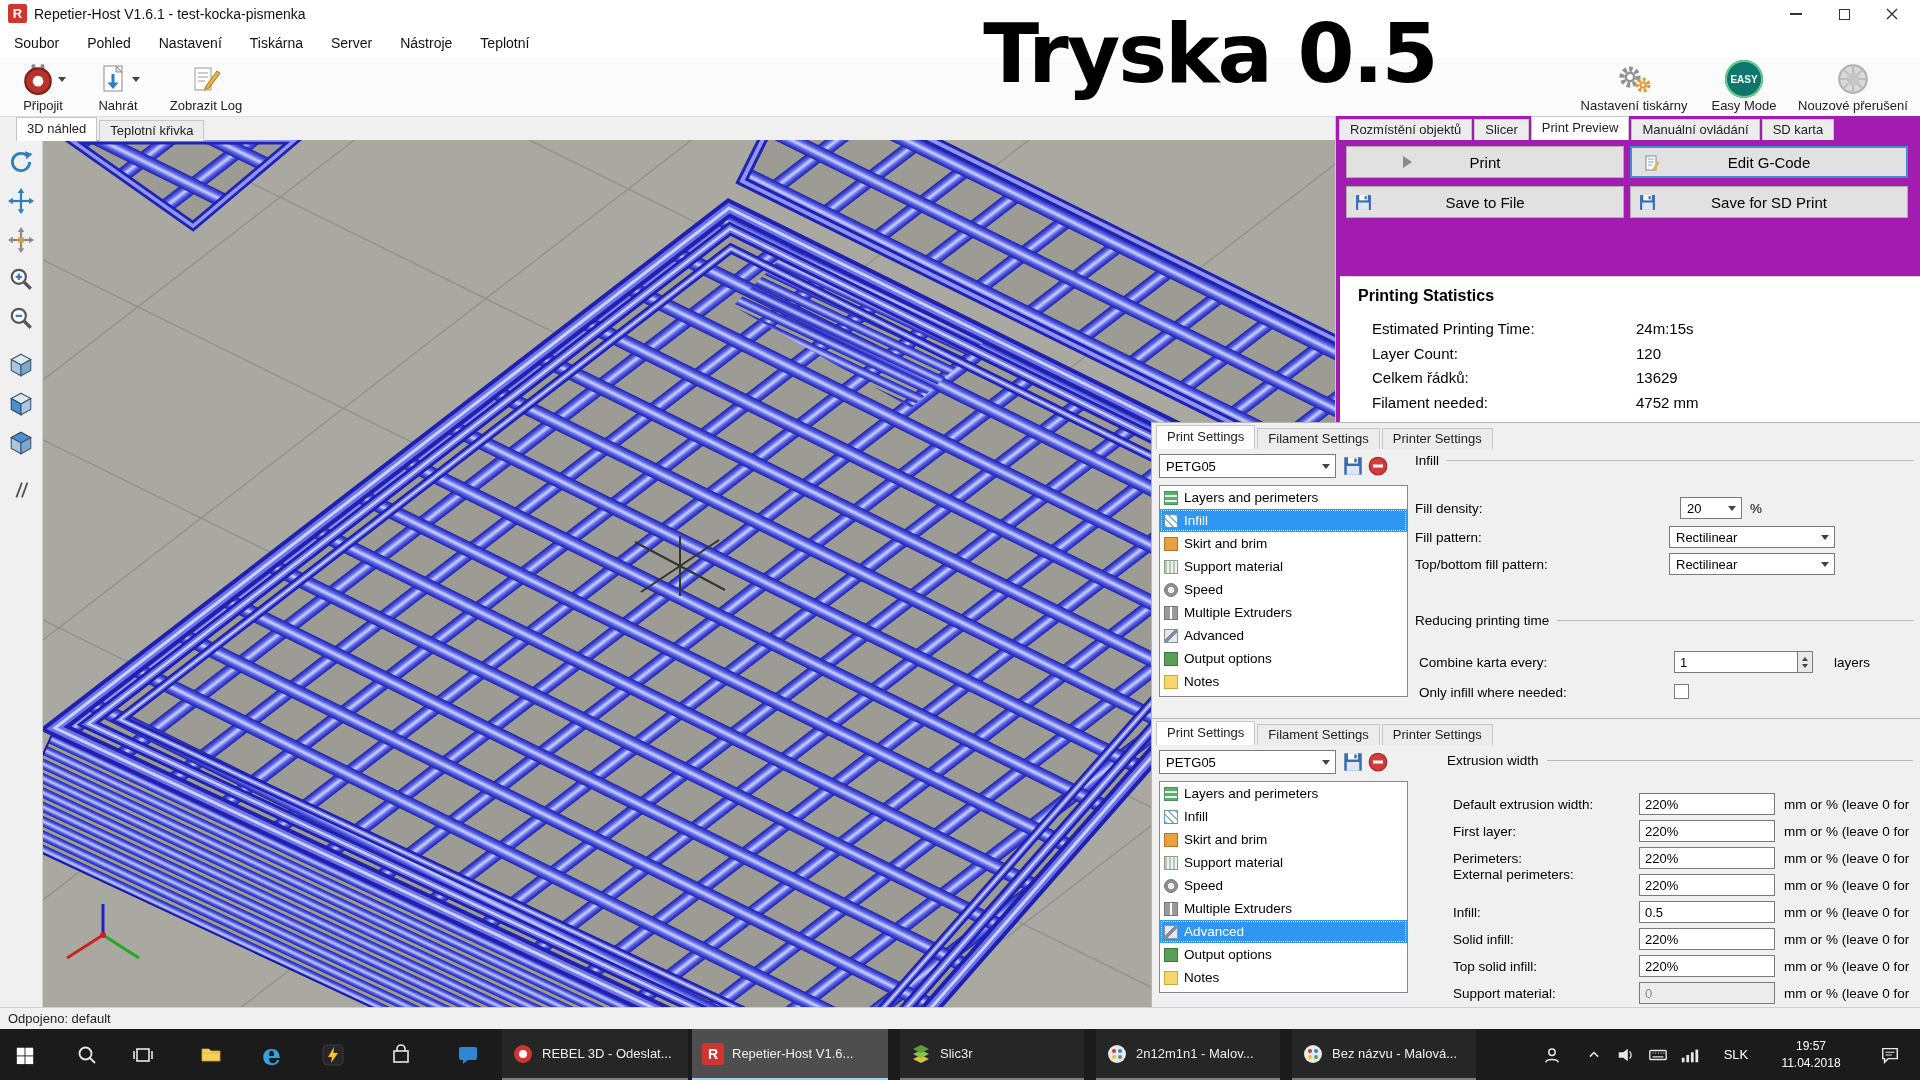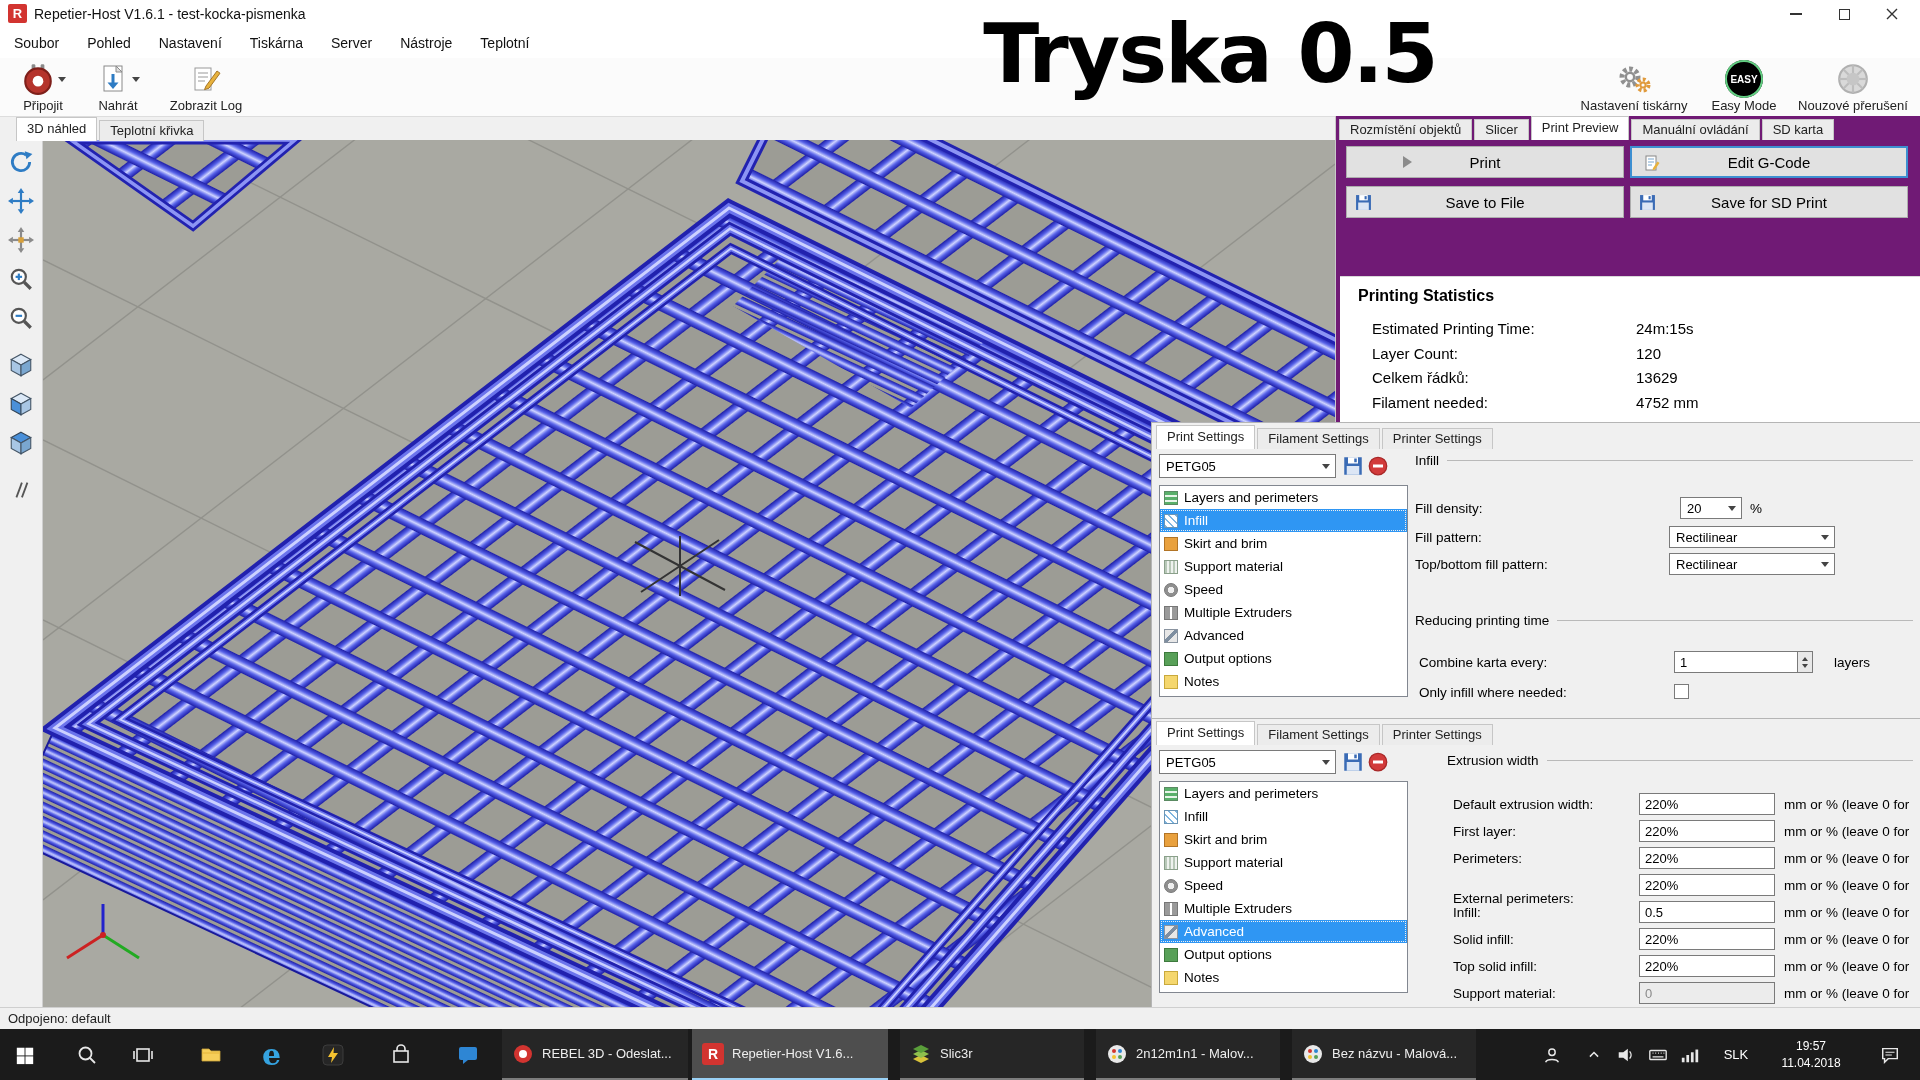--- a/index.html
+++ b/index.html
@@ -16,42 +16,42 @@
   
   .menubar{position:absolute;left:0;top:28px;width:1920px;height:30px;background:#fff;display:flex;align-items:center;z-index:20;}
   .menu-item{padding:0 14px;font-size:14px;color:#111;line-height:30px;}
 
   
   .toolbar{position:absolute;left:0;top:58px;width:1920px;height:58px;background:#fbfbfb;z-index:10;}
   .tool-group{position:absolute;top:2px;display:flex;flex-direction:column;align-items:center;}
   .tool-icon-row{height:38px;display:flex;align-items:center;}
   .tool-label{font-size:13px;color:#222;margin-top:0;}
   .caret{width:0;height:0;border:4px solid transparent;border-top:5px solid #444;display:inline-block;margin-left:3px;margin-top:5px;}
-  .easy-circle{width:38px;height:38px;border-radius:50%;background:#000000;color:#fff;font-weight:bold;font-size:10px;
+  .easy-circle{width:38px;height:38px;border-radius:50%;background:#0f766e;color:#fff;font-weight:bold;font-size:10px;
     display:flex;align-items:center;justify-content:center;box-shadow:inset 0 0 0 2px #63cf83;}
 
   
   .annotation{position:absolute;left:975px;top:6px;width:470px;text-align:center;font-family:"DejaVu Sans",sans-serif;
     font-weight:800;font-size:82px;letter-spacing:-2px;color:#000;z-index:30;}
 
   
   .vtabstrip{position:absolute;left:0;top:116px;width:1335px;height:24px;background:#f0f0f0;border-top:1px solid #ddd;z-index:5;}
   .tabrow{display:flex;align-items:flex-end;height:24px;}
   .tab{height:21px;line-height:19px;padding:0 10px;font-size:13px;background:#ececec;border:1px solid #c6c6c6;border-bottom:none;margin-right:2px;color:#222;white-space:nowrap;}
   .tab.sel{background:#fff;height:24px;line-height:22px;}
 
   
   .viewtools{position:absolute;left:0;top:140px;width:43px;height:867px;background:#f0f0f0;border-right:1px solid #cfcfcf;z-index:4;
     display:flex;flex-direction:column;align-items:center;padding-top:3px;}
   .vtool{width:37px;height:37px;display:flex;align-items:center;justify-content:center;margin-bottom:2px;border-radius:3px;}
   .vtool.gap{margin-top:8px;}
   .viewport{position:absolute;left:43px;top:140px;width:1292px;height:867px;background:#a9a9a2;z-index:1;}
 
   
-  .right-panel{position:absolute;left:1335px;top:116px;width:585px;height:306px;background:#701a75;z-index:6;border-left:1px solid #c9c9c9;}
+  .right-panel{position:absolute;left:1335px;top:116px;width:585px;height:306px;background:#a21caf;z-index:6;border-left:1px solid #c9c9c9;}
   .btn{position:absolute;height:32px;background:#e1e1e1;border:1px solid #adadad;font-size:15px;color:#000;
     display:flex;align-items:center;justify-content:center;}
   .btn .bicon{position:absolute;left:8px;top:7px;}
   .stats-block{position:absolute;left:4px;top:160px;right:0;bottom:0;background:#fff;border-top:1px solid #d8d8d8;}
   .stats-title{font-size:16px;font-weight:bold;margin:10px 0 12px 18px;}
   .stat-row{display:flex;font-size:15px;line-height:24.5px;padding-left:32px;}
   .stat-label{width:264px;}
 
   
   .slicer{position:absolute;left:1151px;width:769px;background:#f0f0f0;border-left:1px solid #b5b5b5;border-top:1px solid #b5b5b5;overflow:hidden;z-index:7;}
@@ -616,21 +616,21 @@
   <span class="fsuffix" style="left:632px;top:78px">mm or % (leave 0 for</span>
 
   <span class="flabel" style="left:301px;top:105px">First layer:</span>
   <input class="tinput" style="left: 487px; top: 101px; width: 136px;" value="220%">
   <span class="fsuffix" style="left:632px;top:105px">mm or % (leave 0 for</span>
 
   <span class="flabel" style="left:301px;top:132px">Perimeters:</span>
   <input class="tinput" style="left: 487px; top: 128px; width: 136px;" value="220%">
   <span class="fsuffix" style="left:632px;top:132px">mm or % (leave 0 for</span>
 
-  <span class="flabel" style="left:301px;top:172px">External perimeters:</span>
+  <span class="flabel" style="left:301px;top:148px">External perimeters:</span>
   <input class="tinput" style="left: 487px; top: 155px; width: 136px;" value="220%">
   <span class="fsuffix" style="left:632px;top:159px">mm or % (leave 0 for</span>
 
   <span class="flabel" style="left:301px;top:186px">Infill:</span>
   <input class="tinput" style="left: 487px; top: 182px; width: 136px;" value="0.5">
   <span class="fsuffix" style="left:632px;top:186px">mm or % (leave 0 for</span>
 
   <span class="flabel" style="left:301px;top:213px">Solid infill:</span>
   <input class="tinput" style="left: 487px; top: 209px; width: 136px;" value="220%">
   <span class="fsuffix" style="left:632px;top:213px">mm or % (leave 0 for</span>

